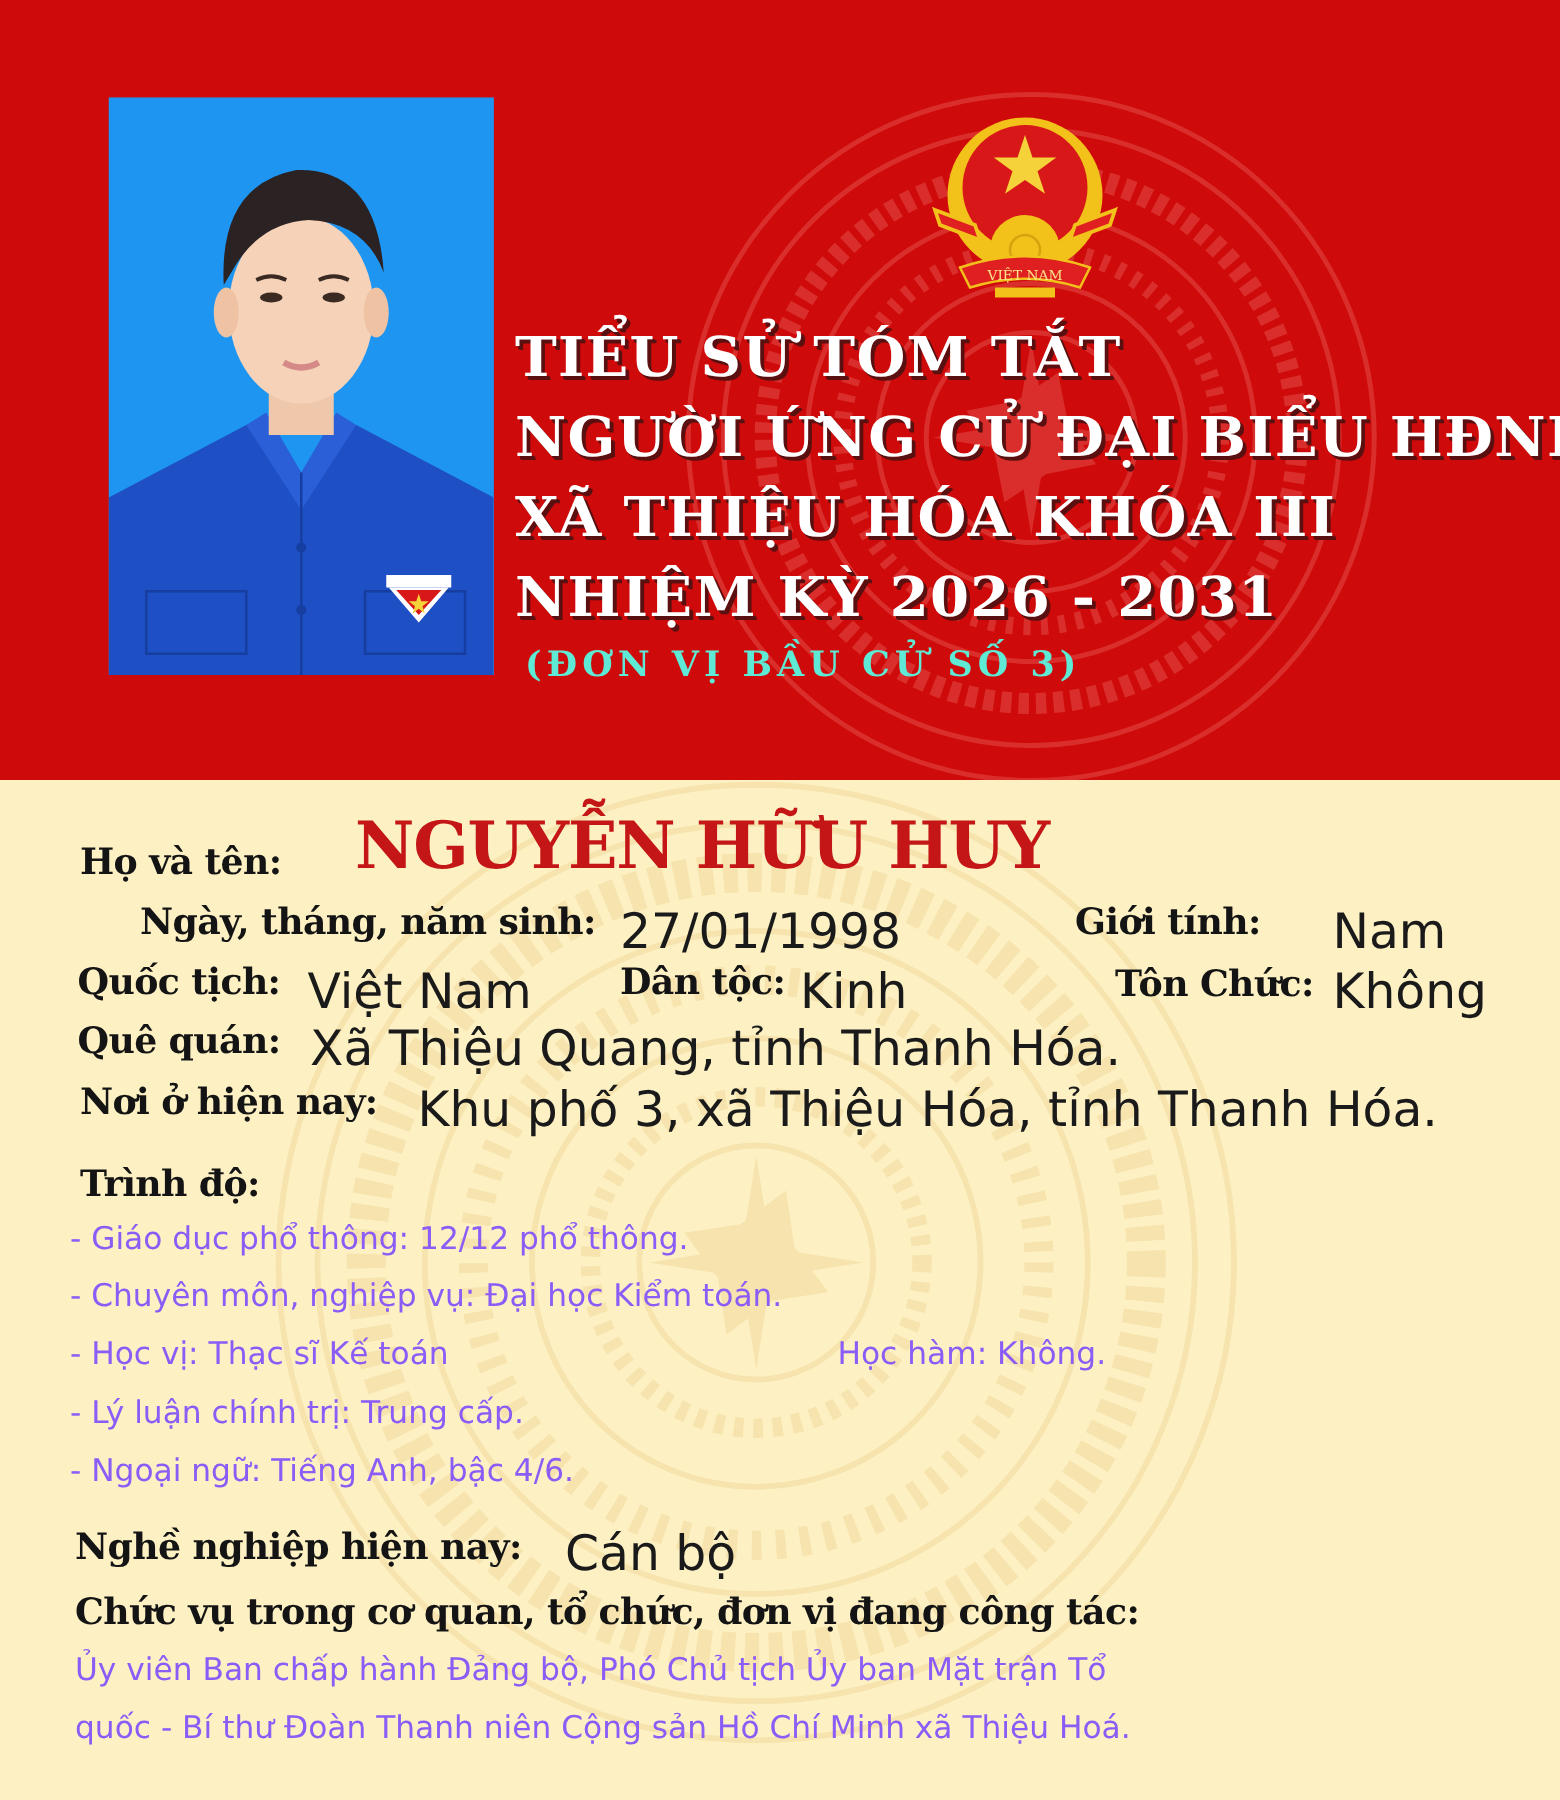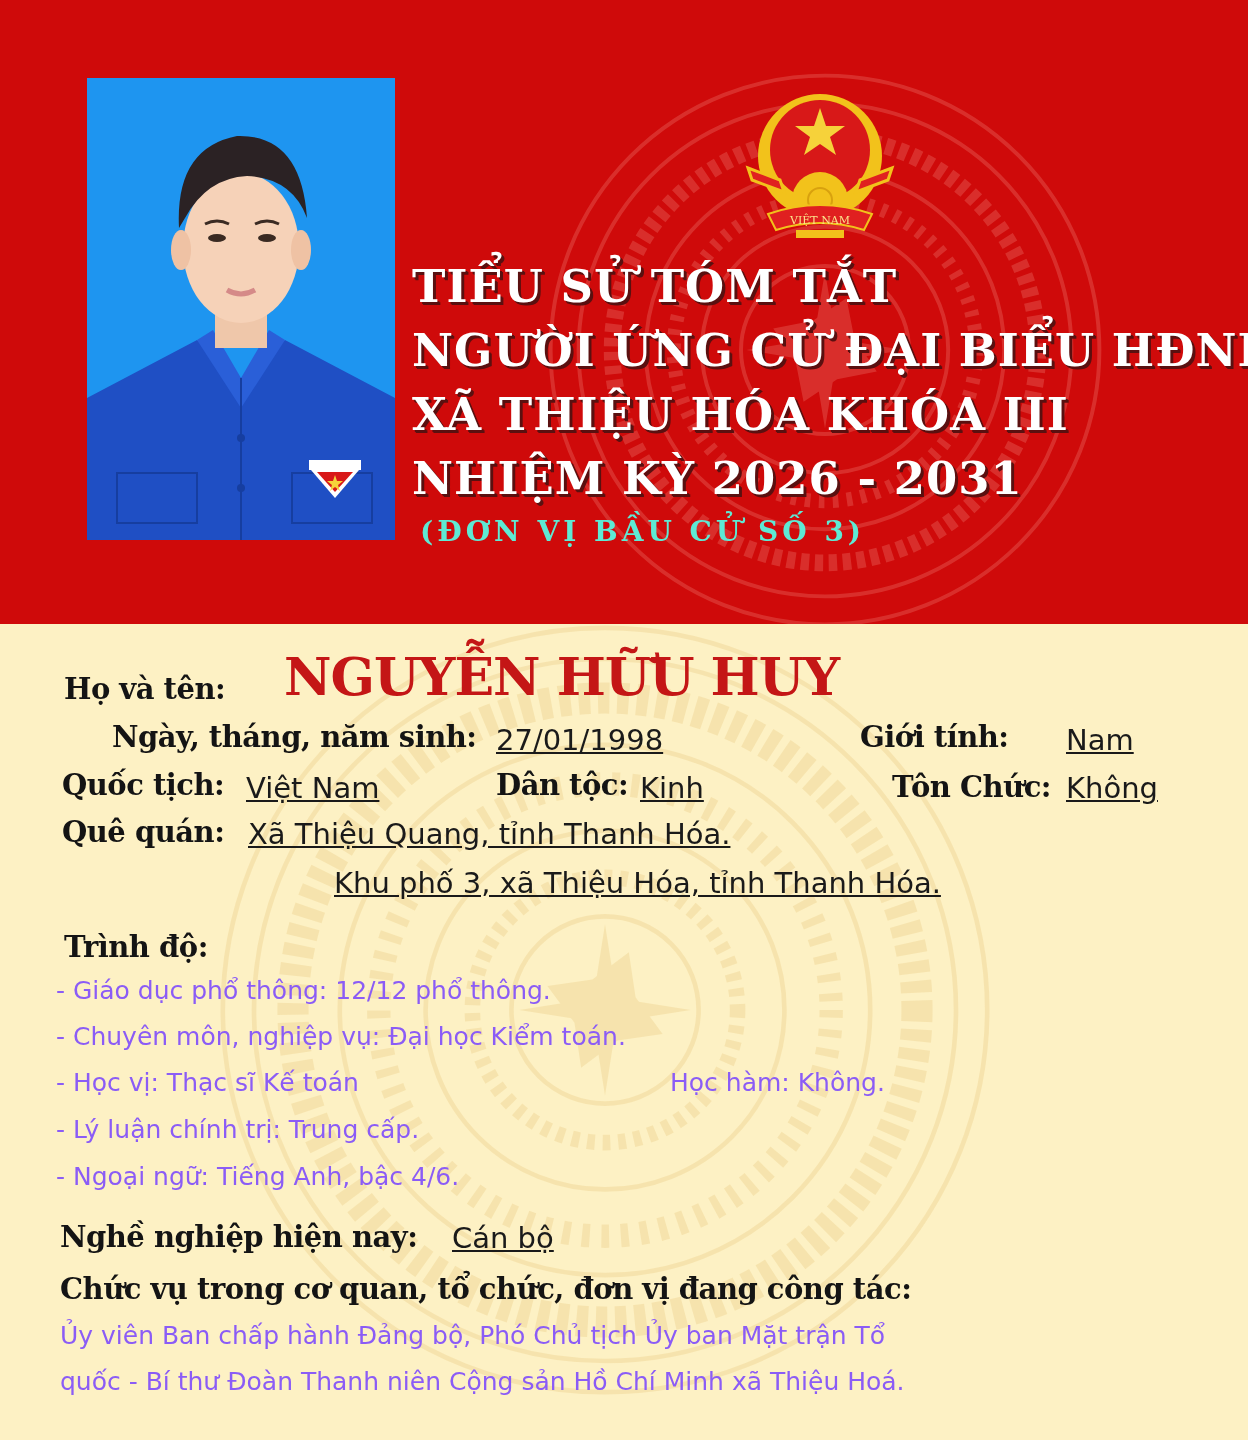--- a/index.html
+++ b/index.html
@@ -32,21 +32,21 @@
     font-size: 28px; letter-spacing: 4px; margin-top: 4px; white-space: nowrap;
   }
   .body-drum { position: absolute; left: 215px; top: 620px; width: 780px; height: 780px; opacity: 0.18; }
   .content { position: absolute; left: 0; top: 624px; width: 1248px; height: 816px; }
   .row { position: absolute; white-space: nowrap; }
   .lbl {
     font-family: "DejaVu Serif", serif; font-weight: bold; color: #141414;
     font-size: 29px; letter-spacing: -0.5px;
   }
   .val {
-    font-family: "DejaVu Sans", sans-serif; color: #1a1a1a; font-size: 29px; text-decoration: underline;
+    font-family: "DejaVu Sans", sans-serif; color: #1a1a1a; font-size: 39px;
   }
   .name {
     font-family: "DejaVu Serif", serif; font-weight: bold; color: #c41616;
     font-size: 52px; letter-spacing: -1px;
   }
   .plain { font-family: "DejaVu Sans", sans-serif; color: #8b5cf6; font-size: 25px; }
 </style>
 </head>
 <body>
 
@@ -181,20 +181,23 @@
     <span class="val">Không</span>
   </div>
 
   <div class="row" style="left:62px; top:191px;">
     <span class="lbl">Quê quán:</span>
   </div>
   <div class="row" style="left:248px; top:193px;">
     <span class="val">Xã Thiệu Quang, tỉnh Thanh Hóa.</span>
   </div>
 
+  <div class="row" style="left:64px; top:240px;">
+    <span class="lbl">Nơi ở hiện nay:</span>
+  </div>
   <div class="row" style="left:334px; top:242px;">
     <span class="val">Khu phố 3, xã Thiệu Hóa, tỉnh Thanh Hóa.</span>
   </div>
 
   <div class="row" style="left:64px; top:306px;">
     <span class="lbl">Trình độ:</span>
   </div>
   <div class="row" style="left:56px; top:352px;">
     <span class="plain">- Giáo dục phổ thông: 12/12 phổ thông.</span>
   </div>

